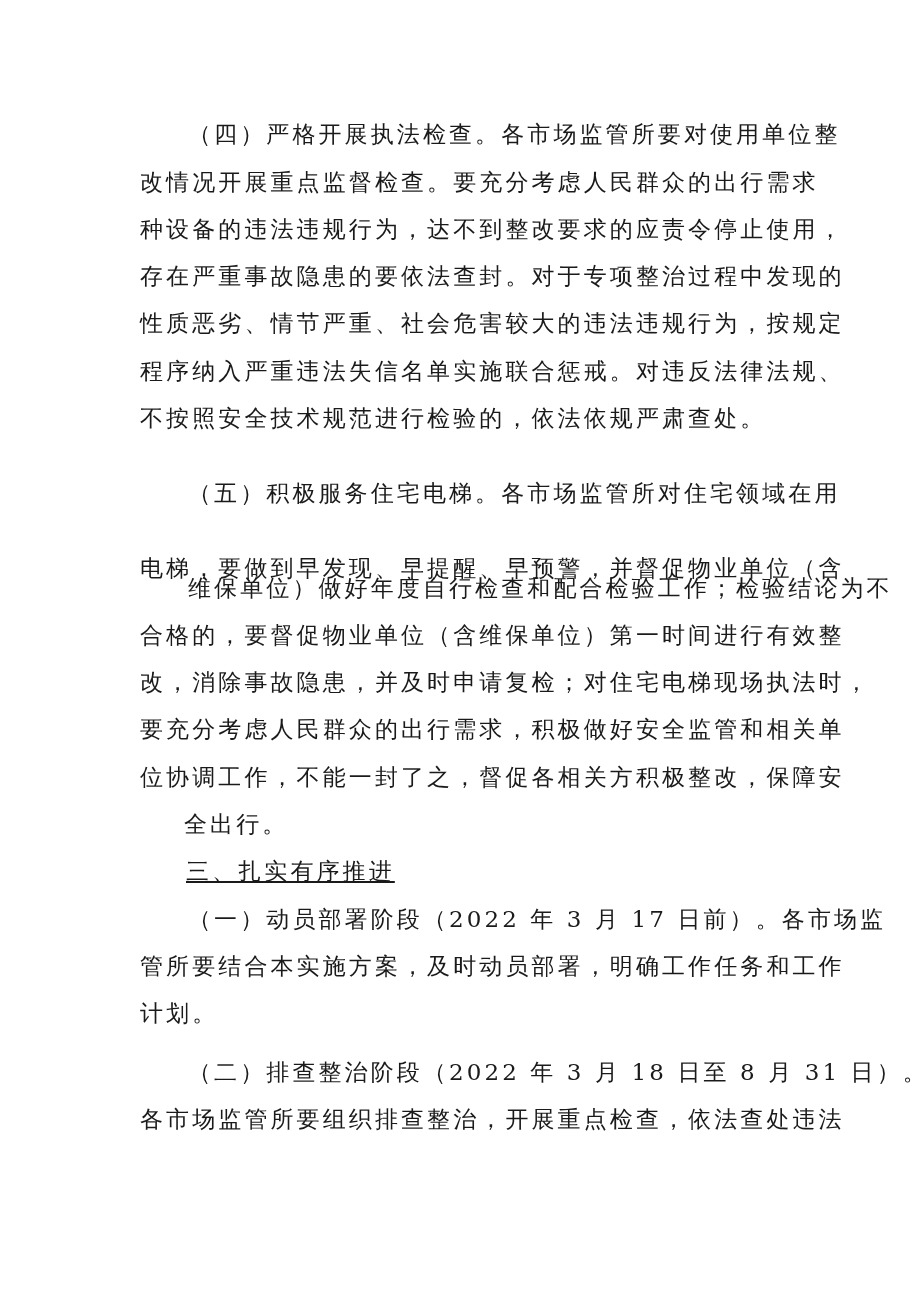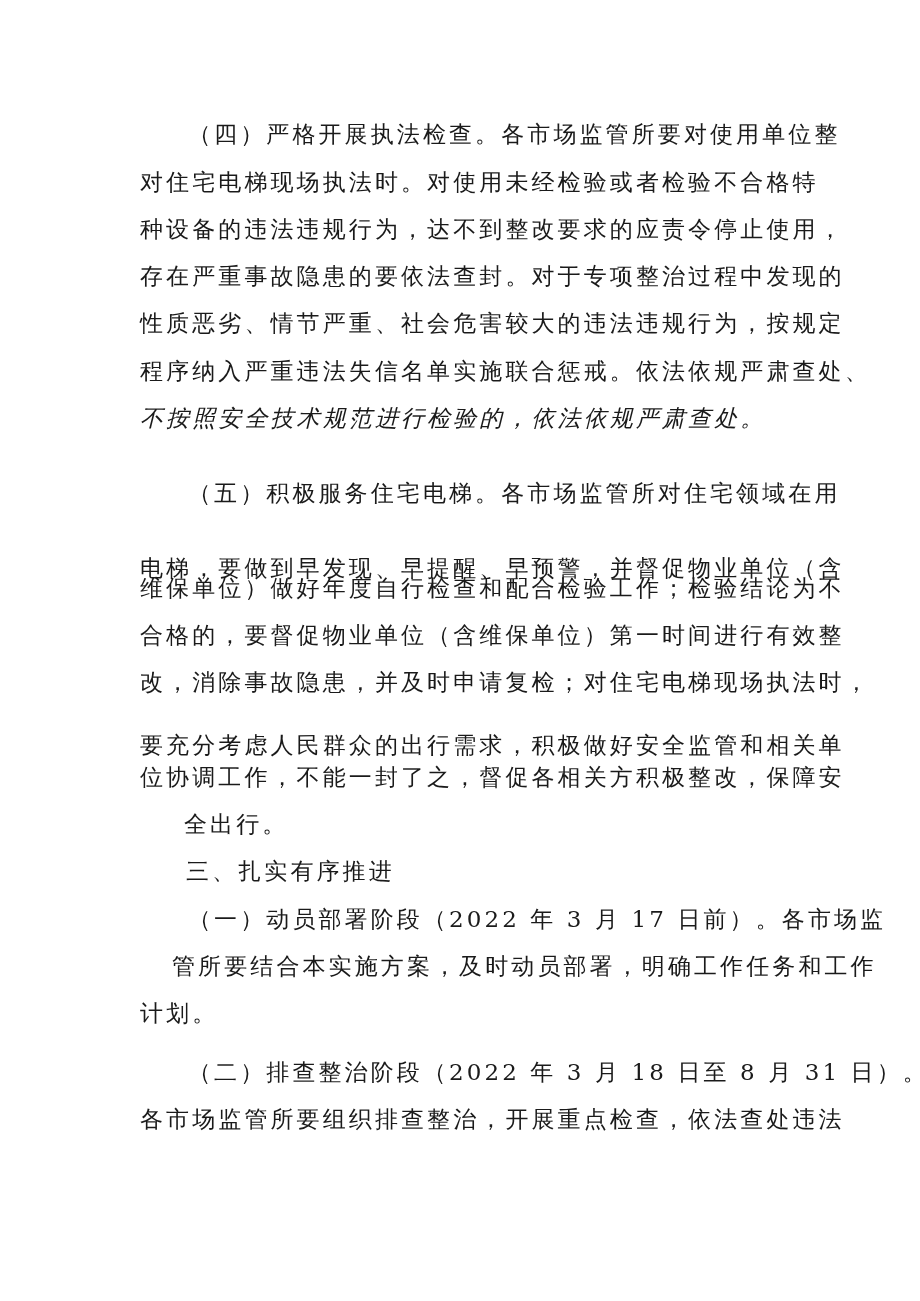--- a/index.html
+++ b/index.html
@@ -34,44 +34,44 @@
     }
     .indent { left: 188px; }
   </style>
 </head>
 <body>
 
 <div class="page">
 
   <div>
     <div class="line indent" style="top:119px;">（四）严格开展执法检查。各市场监管所要对使用单位整</div>
-    <div class="line" style="top:167px;">对住宅电梯现场执法时。对使用未经检验或者检验不合格特</div>
+    <div class="line" style="top:167px;">改情况开展重点监督检查。要充分考虑人民群众的出行需求</div>
     <div class="line" style="top:214px;">种设备的违法违规行为，达不到整改要求的应责令停止使用，</div>
     <div class="line" style="top:261px;">存在严重事故隐患的要依法查封。对于专项整治过程中发现的</div>
     <div class="line" style="top:308px;">性质恶劣、情节严重、社会危害较大的违法违规行为，按规定</div>
-    <div class="line" style="top:356px;">程序纳入严重违法失信名单实施联合惩戒。依法依规严肃查处、</div>
-    <div class="line" style="top:403px;font-style:italic;">不按照安全技术规范进行检验的，依法依规严肃查处。</div>
+    <div class="line" style="top:356px;">程序纳入严重违法失信名单实施联合惩戒。对违反法律法规、</div>
+    <div class="line" style="top:403px;">不按照安全技术规范进行检验的，依法依规严肃查处。</div>
   </div>
 
   <div>
     <div class="line indent" style="top:478px;">（五）积极服务住宅电梯。各市场监管所对住宅领域在用</div>
     <div class="line" style="top:525px;margin-top:28px;">电梯，要做到早发现、早提醒、早预警，并督促物业单位（含</div>
-    <div class="line" style="top:573px;">维保单位）做好年度自行检查和配合检验工作；检验结论为不</div>
+    <div class="line" style="top:573px;margin-left:48px;">维保单位）做好年度自行检查和配合检验工作；检验结论为不</div>
     <div class="line" style="top:620px;text-align:center;">合格的，要督促物业单位（含维保单位）第一时间进行有效整</div>
     <div class="line" style="top:667px;">改，消除事故隐患，并及时申请复检；对住宅电梯现场执法时，</div>
-    <div class="line" style="top:714px;margin-top:16px;">要充分考虑人民群众的出行需求，积极做好安全监管和相关单</div>
+    <div class="line" style="top:714px;">要充分考虑人民群众的出行需求，积极做好安全监管和相关单</div>
     <div class="line" style="top:762px;">位协调工作，不能一封了之，督促各相关方积极整改，保障安</div>
     <div class="line" style="top:809px;margin-left:44px;">全出行。</div>
   </div>
 
-  <div class="line" style="top:856px; left:186px;">三、扎实有序推进</div>
+  <div class="line" style="top:856px; left:186px;text-decoration:underline;">三、扎实有序推进</div>
 
   <div>
     <div class="line indent" style="top:904px;text-align:center;">（一）动员部署阶段（2022 年 3 月 17 日前）。各市场监</div>
-    <div class="line" style="top:951px;margin-left:32px;">管所要结合本实施方案，及时动员部署，明确工作任务和工作</div>
+    <div class="line" style="top:951px;">管所要结合本实施方案，及时动员部署，明确工作任务和工作</div>
     <div class="line" style="top:998px;">计划。</div>
   </div>
 
   <div>
     <div class="line indent" style="top:1057px;">（二）排查整治阶段（2022 年 3 月 18 日至 8 月 31 日）。</div>
     <div class="line" style="top:1104px;">各市场监管所要组织排查整治，开展重点检查，依法查处违法</div>
   </div>
 
 </div>
 

